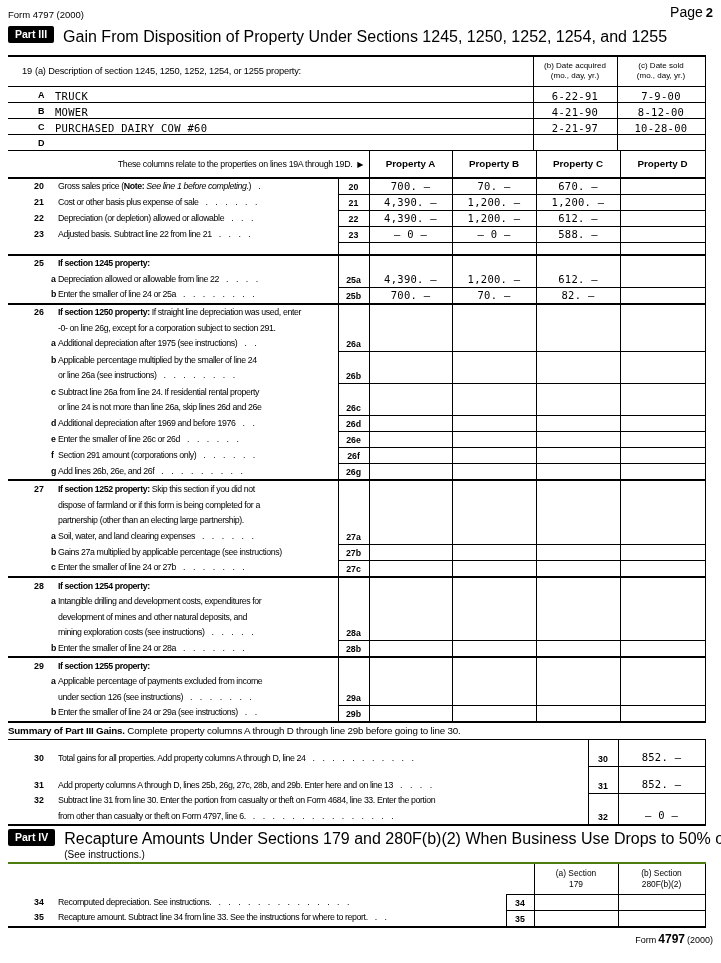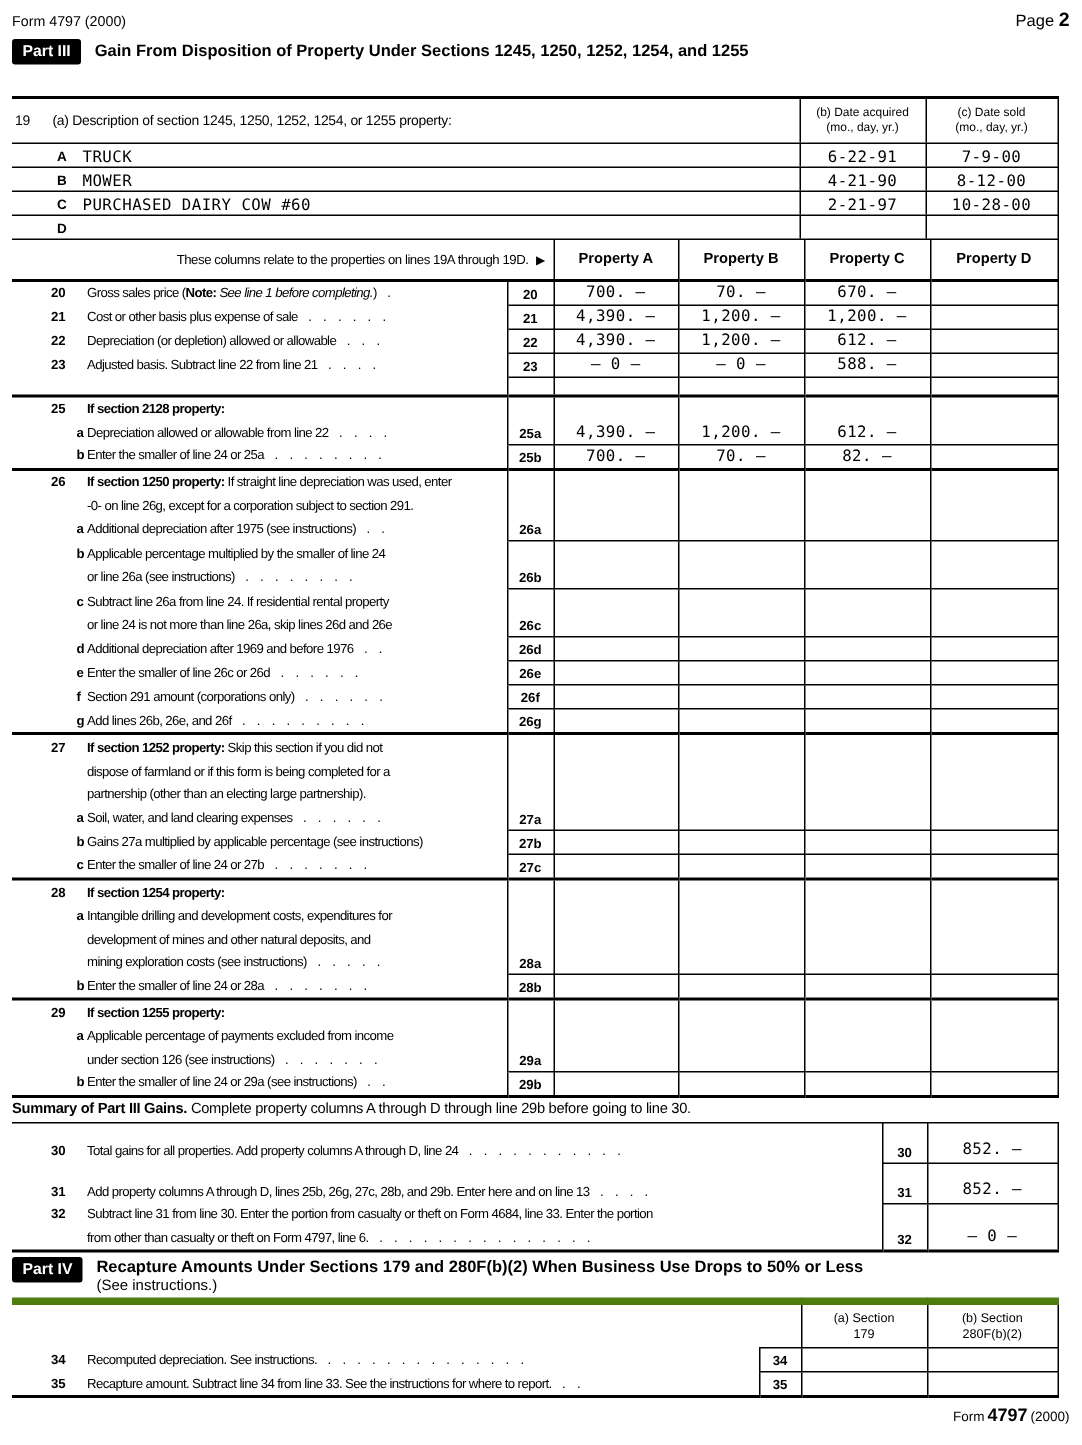--- a/index.html
+++ b/index.html
@@ -1,42 +1,42 @@
 <!DOCTYPE html>
 <html><head>
 <meta charset="utf-8">
 <style>
   html,body{margin:0;padding:0;background:#fff;color:#000;}
   body{width:721px;height:963px;font-family:"Liberation Sans",sans-serif;overflow:hidden;}
   .page{padding:4px 8px 0 8px;width:705px;}
   .topbar{display:flex;justify-content:space-between;align-items:flex-end;height:16px;font-size:9.5px;}
-  .pgword{font-size:11px;margin-top:18px;}
+  .pgword{font-size:14px;margin-top:18px;}
   .pgnum{font-size:13px;font-weight:bold;margin-left:3px;}
-  .phdr{display:flex;align-items:flex-start;margin:6px 0 21px 0;}
+  .phdr{display:flex;align-items:flex-start;margin:6px 0 9px 0;}
   .badge{background:#000;color:#fff;font-weight:bold;font-size:10.5px;padding:2px 7px 3px 7px;border-radius:2px;white-space:nowrap;}
-  .ptitle{font-weight:bold;font-size:11px;margin-left:9px;padding-top:2px;white-space:nowrap;}
+  .ptitle{font-weight:normal;font-size:16px;margin-left:9px;padding-top:2px;white-space:nowrap;}
   .psub{font-size:10px;margin-left:9px;margin-top:1px;}
   table{border-collapse:collapse;table-layout:fixed;width:697px;}
   td{padding:0;vertical-align:bottom;font-size:8.8px;}
   .di{position:relative;padding-left:50px;line-height:15.5px;letter-spacing:-0.4px;white-space:nowrap;}
   .ln{position:absolute;left:26px;top:0;font-weight:bold;letter-spacing:0;}
   .lt{position:absolute;left:43px;top:0;font-weight:bold;letter-spacing:0;}
   .b{font-weight:bold;}
   .i{font-style:italic;}
   .ml{white-space:pre;}
   .dots{margin-left:7px;letter-spacing:2.5px;}
   .hw{font-family:"DejaVu Sans Mono",monospace;font-size:10.5px;letter-spacing:0.3px;}
   
   .t19{border-top:2px solid #000;}
   .t19 td{border-bottom:1px solid #000;}
   .t19 .db{border-left:1px solid #000;text-align:center;}
   .t19 .ds{border-left:1px solid #000;border-right:1px solid #000;text-align:center;}
   .t19 .dh{font-size:8px;line-height:10px;text-align:center;vertical-align:middle;}
   .d19{position:relative;padding-left:27px;font-size:9.3px;vertical-align:middle;letter-spacing:-0.2px;}
-  .n19{position:absolute;left:2px;font-weight:normal;}
+  .n19{position:absolute;left:14px;font-weight:normal;}
   .d19r{position:relative;padding-left:47px;}
   .l19{position:absolute;left:30px;bottom:2px;font-weight:bold;font-size:9px;}
   
   .main td.desc{border-right:1px solid #000;}
   .main td.num,.main td.val{border:1px solid #000;}
   .main td.num{font-weight:bold;text-align:center;font-size:8.8px;padding-bottom:2px;}
   .main td.val{text-align:center;padding-bottom:2px;}
   .main tr.thick td{border-top:2px solid #000;}
   .main tr.last td{border-bottom:2px solid #000;}
   .main td.sp{border-top:none;border-bottom:none;}
@@ -46,21 +46,21 @@
   .main tr.hdr td.note{text-align:right;padding-right:5px;font-size:8.8px;letter-spacing:-0.3px;}
   .arr{font-size:8px;margin-left:5px;letter-spacing:0;}
   
   .sumtitle{font-size:9.8px;height:16px;line-height:15px;letter-spacing:-0.2px;}
   .sum{border-top:1px solid #000;}
   .sum td.num,.sum td.val{border:1px solid #000;}
   .sum td.num{font-weight:bold;text-align:center;padding-bottom:2px;}
   .sum td.val{text-align:center;padding-bottom:3px;}
   .sum tr.last td{border-bottom:2px solid #000;}
   
-  .t4{border-top:5px solid #4d7c0f;}
+  .t4{border-top:2px solid #4d7c0f;}
   .t4 td.num,.t4 td.val{border:1px solid #000;}
   .t4 td.num{font-weight:bold;text-align:center;padding-bottom:2px;}
   .t4 tr.h4 td{border:none;}
   .t4 tr.h4 td.cab{border:1px solid #000;border-top:none;font-size:8.4px;text-align:center;vertical-align:middle;line-height:11px;}
   .t4 tr.last td{border-bottom:2px solid #000;}
   .footer{text-align:right;font-size:9px;margin-top:4px;}
   .fnum{font-size:12px;font-weight:bold;margin:0 2px;}
 </style>
 </head>
 <body>
@@ -178,21 +178,21 @@
     <tr style="height:13px">
       <td class="desc"></td>
       <td class="num sp"></td>
       <td class="val sp"></td>
       <td class="val sp"></td>
       <td class="val sp"></td>
       <td class="val sp"></td>
     </tr>
     <tr class="thick" style="height:32px">
       <td class="desc">
-        <div class="di"><span class="ln">25</span><span class="b">If section 2128 property:</span></div>
+        <div class="di"><span class="ln">25</span><span class="b">If section 1245 property:</span></div>
         <div class="di"><span class="lt">a</span><span>Depreciation allowed or allowable from line 22</span><span class="dots">. . . .</span></div>
       </td>
       <td class="num">25a</td>
       <td class="val hw">4,390. –</td>
       <td class="val hw">1,200. –</td>
       <td class="val hw">612. –</td>
       <td class="val hw"></td>
     </tr>
     <tr style="height:16px">
       <td class="desc">

